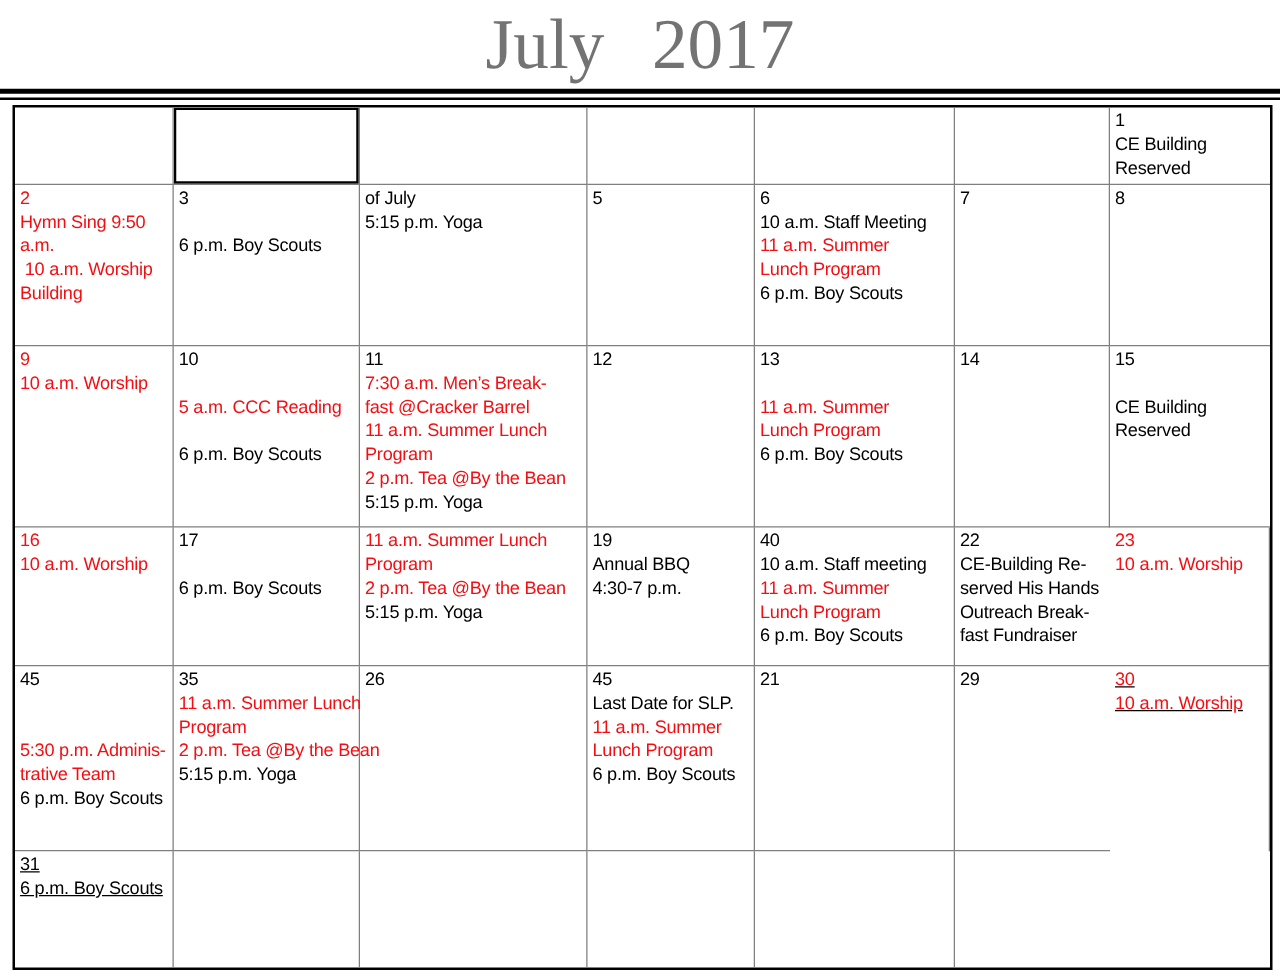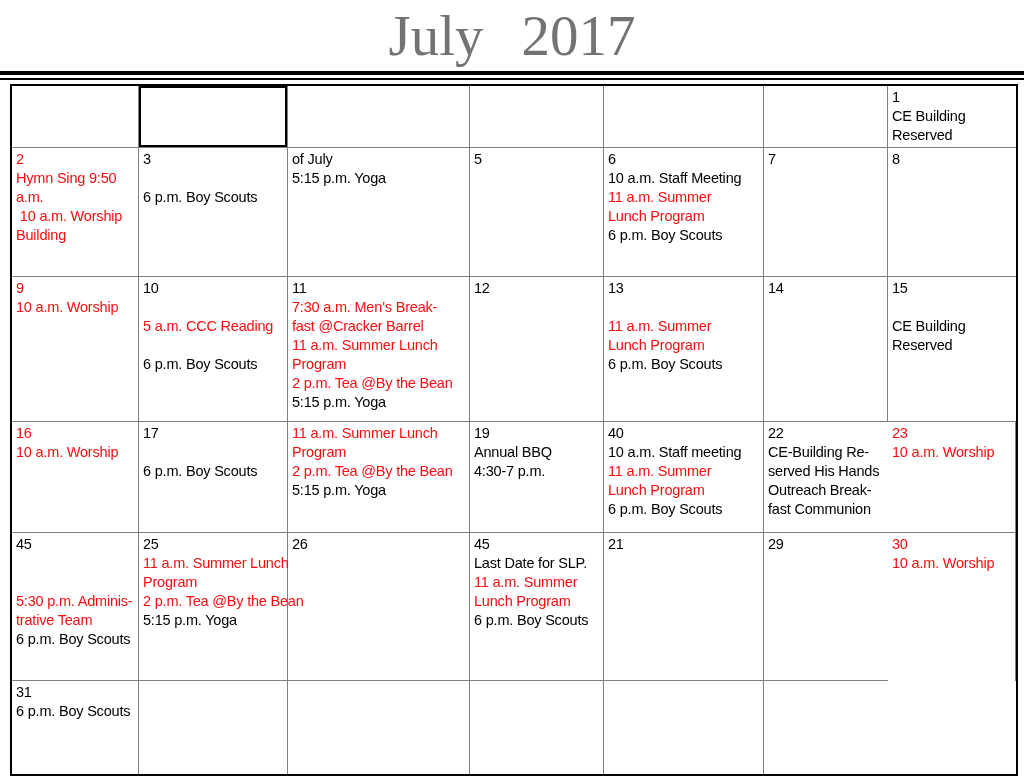--- a/index.html
+++ b/index.html
@@ -11,21 +11,21 @@
   .rule-thin{height:2px;background:#000;margin-top:3px;}
   .cal{margin:4px 0 0 10px;width:1004px;height:688px;box-sizing:content-box;
        display:grid;border:2px solid #000;
        grid-template-columns:127px 149px 182px 134px 160px 124px 128px;
        grid-template-rows:62px 129px 145px 111px 148px 93px;}
   .cell{box-sizing:border-box;border-right:1px solid var(--grid,#808080);
         border-bottom:1px solid var(--grid,#808080);
         padding:2px 2px 0 4px;font-size:14.5px;line-height:19px;letter-spacing:-0.2px;
         overflow:visible;}
   .cell.lastcol{border-right:none;}
-  .cell.lastrow{border-bottom:none;}
+  .cell.lastrow{border-bottom:none;text-decoration:underline;}
   .cell.thick{box-shadow:inset 0 0 0 2px #000;}
   .ln{white-space:pre;min-height:19px;}
   .ln.red{color:var(--red,#fe0000);}
 </style>
 </head>
 <body>
 
 <div class="page">
   <h1 class="title"><span>July</span><span class="yr">2017</span></h1>
   <div class="rule-thick"></div>
@@ -138,36 +138,36 @@
         <div class="ln">10 a.m. Staff meeting</div>
         <div class="ln red">11 a.m. Summer</div>
         <div class="ln red">Lunch Program</div>
         <div class="ln">6 p.m. Boy Scouts</div>
       </div>
       <div class="cell lastcol">
         <div class="ln">22</div>
         <div class="ln">CE-Building Re-</div>
         <div class="ln">served His Hands</div>
         <div class="ln">Outreach Break-</div>
-        <div class="ln">fast Communion</div>
+        <div class="ln">fast Fundraiser</div>
       </div>
       <div class="cell">
         <div class="ln red">23</div>
         <div class="ln red">10 a.m. Worship</div>
       </div>
       <div class="cell">
         <div class="ln">45</div>
         <div class="ln">&nbsp;</div>
         <div class="ln">&nbsp;</div>
         <div class="ln red">5:30 p.m. Adminis-</div>
         <div class="ln red">trative Team</div>
         <div class="ln">6 p.m. Boy Scouts</div>
       </div>
       <div class="cell">
-        <div class="ln">25</div>
+        <div class="ln">35</div>
         <div class="ln red">11 a.m. Summer Lunch</div>
         <div class="ln red">Program</div>
         <div class="ln red">2 p.m. Tea @By the Bean</div>
         <div class="ln">5:15 p.m. Yoga</div>
       </div>
       <div class="cell">
         <div class="ln">26</div>
       </div>
       <div class="cell">
         <div class="ln">45</div>

